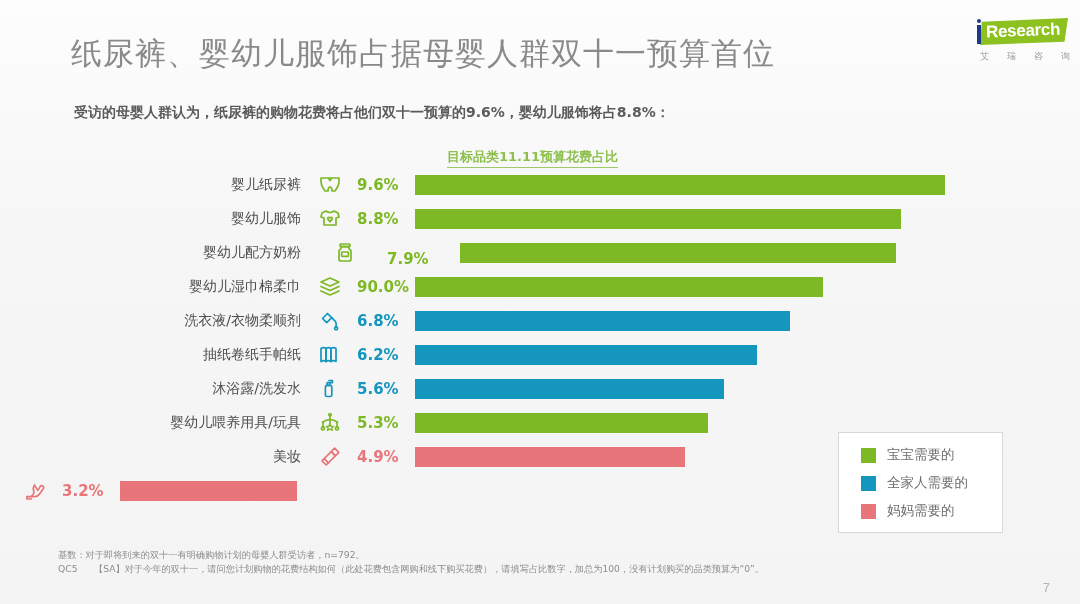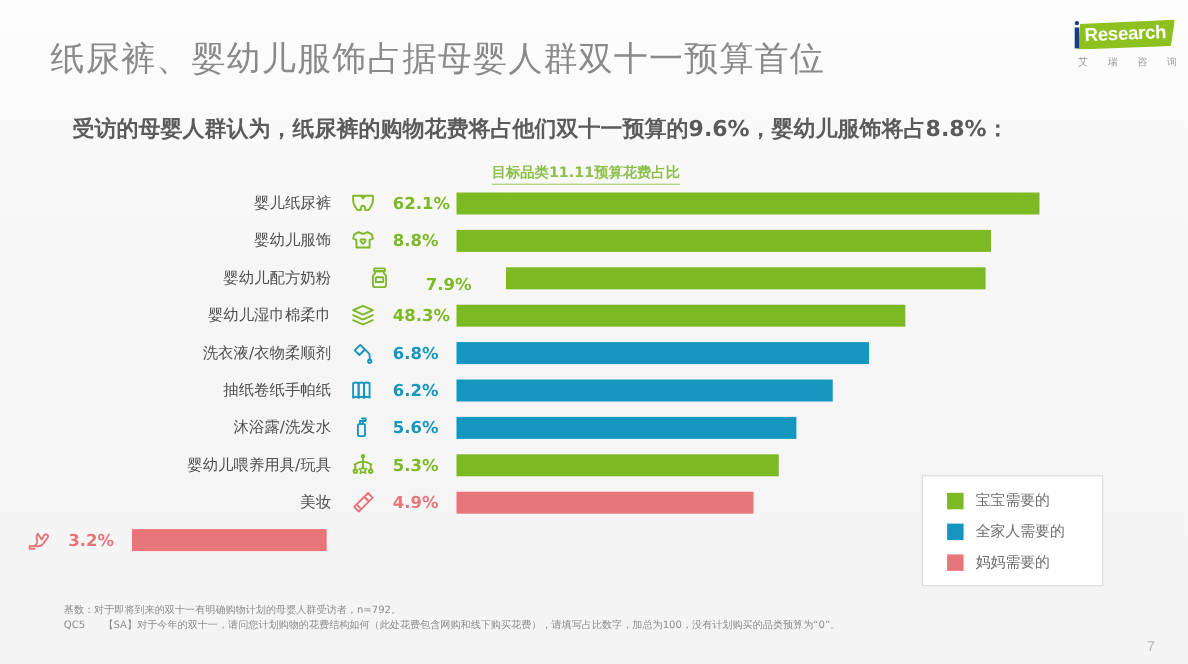--- a/index.html
+++ b/index.html
@@ -40,28 +40,28 @@
   }
   .logo-cn {
     position: absolute; left: 18px; top: 32px; width: 90px;
     display: flex; justify-content: space-between;
     font-size: 9px; color: #9a9a9a; letter-spacing: 0px;
     font-family: "DejaVu Sans", sans-serif;
   }
 
   
   .title {
-    position: absolute; left: 46px; top: 33px;
+    position: absolute; left: 71px; top: 33px;
     font-size: 31px; color: #8a8a8a; font-weight: 400;
     letter-spacing: 1px;
     font-family: "DejaVu Sans", sans-serif;
   }
   .subtitle {
-    position: absolute; left: 66px; top: 104px;
-    font-size: 20px; color: #5b5b5b; font-weight: 600;
+    position: absolute; left: 74px; top: 104px;
+    font-size: 14px; color: #5b5b5b; font-weight: 600;
     font-family: "DejaVu Sans", sans-serif;
   }
 
   
   .chart-header {
     position: absolute; left: 447px; top: 148px;
     font-size: 13px; font-weight: 700; color: #8CBF4B;
     font-family: "DejaVu Sans", sans-serif;
     border-bottom: 1px solid #9ec96b;
     padding-bottom: 1px;
@@ -152,21 +152,21 @@
 
   <div class="chart" id="chart-rows">
       <div class="row" style="padding-left: 16px;">
         <div class="cat-label">婴儿纸尿裤</div>
         <div class="cat-icon">
           <svg width="24" height="24" viewBox="0 0 24 24" aria-hidden="true">
             <path fill="none" stroke="#7DB825" stroke-width="1.7" stroke-linecap="round" stroke-linejoin="round" d="M3 5 h18 v4 c0 4 -2 6 -4 9 h-3 c0-3 -1-4 -2-4 s-2 1 -2 4 h-3 c-2-3 -4-5 -4-9 z"></path>
             <path fill="none" stroke="#7DB825" stroke-width="1.7" stroke-linecap="round" stroke-linejoin="round" d="M10.5 5.5 l1.5 2 1.5-2"></path>
           </svg>
         </div>
-        <div class="cat-value" style="color: rgb(125, 184, 37);">62.1%</div>
+        <div class="cat-value" style="color: rgb(125, 184, 37);">9.6%</div>
         <div class="bar-track">
           <div class="bar" style="background: rgb(125, 184, 37); width: 529.92px;"></div>
         </div>
       </div>
       <div class="row" style="padding-left: 16px;">
         <div class="cat-label">婴幼儿服饰</div>
         <div class="cat-icon">
           <svg width="24" height="24" viewBox="0 0 24 24" aria-hidden="true">
             <path fill="none" stroke="#7DB825" stroke-width="1.7" stroke-linecap="round" stroke-linejoin="round" d="M8 4 l-4 2 -1 4 3 1 v7 h12 v-7 l3-1 -1-4 -4-2 q-4 3 -8 0 z"></path>
             <path fill="none" stroke="#7DB825" stroke-width="1.7" stroke-linecap="round" stroke-linejoin="round" d="M12 11 c-1.4-1.4 -3.2 .2 -1.8 1.6 L12 14.6 l1.8-2 C15.2 11.2 13.4 9.6 12 11 z"></path>
@@ -193,21 +193,21 @@
       </div>
       <div class="row" style="padding-left: 16px;">
         <div class="cat-label">婴幼儿湿巾棉柔巾</div>
         <div class="cat-icon">
           <svg width="24" height="24" viewBox="0 0 24 24" aria-hidden="true">
             <path fill="none" stroke="#7DB825" stroke-width="1.7" stroke-linecap="round" stroke-linejoin="round" d="M12 3 L21 7 L12 11 L3 7 z"></path>
             <path fill="none" stroke="#7DB825" stroke-width="1.7" stroke-linecap="round" stroke-linejoin="round" d="M3 11.5 L12 15.5 L21 11.5"></path>
             <path fill="none" stroke="#7DB825" stroke-width="1.7" stroke-linecap="round" stroke-linejoin="round" d="M3 16 L12 20 L21 16"></path>
           </svg>
         </div>
-        <div class="cat-value" style="color: rgb(125, 184, 37);">48.3%</div>
+        <div class="cat-value" style="color: rgb(125, 184, 37);">90.0%</div>
         <div class="bar-track">
           <div class="bar" style="background: rgb(125, 184, 37); width: 408.48px;"></div>
         </div>
       </div>
       <div class="row" style="padding-left: 16px;">
         <div class="cat-label">洗衣液/衣物柔顺剂</div>
         <div class="cat-icon">
           <svg width="24" height="24" viewBox="0 0 24 24" aria-hidden="true">
             <path fill="none" stroke="#1496BE" stroke-width="1.7" stroke-linecap="round" stroke-linejoin="round" d="M4.5 9.5 L9.5 4.5 l4.2 4.2 -5 5 z"></path>
             <path fill="none" stroke="#1496BE" stroke-width="1.7" stroke-linecap="round" stroke-linejoin="round" d="M13.7 8.7 l3.4 3.4 a3.5 3.5 0 0 1 1 2.5 v3.2"></path>

